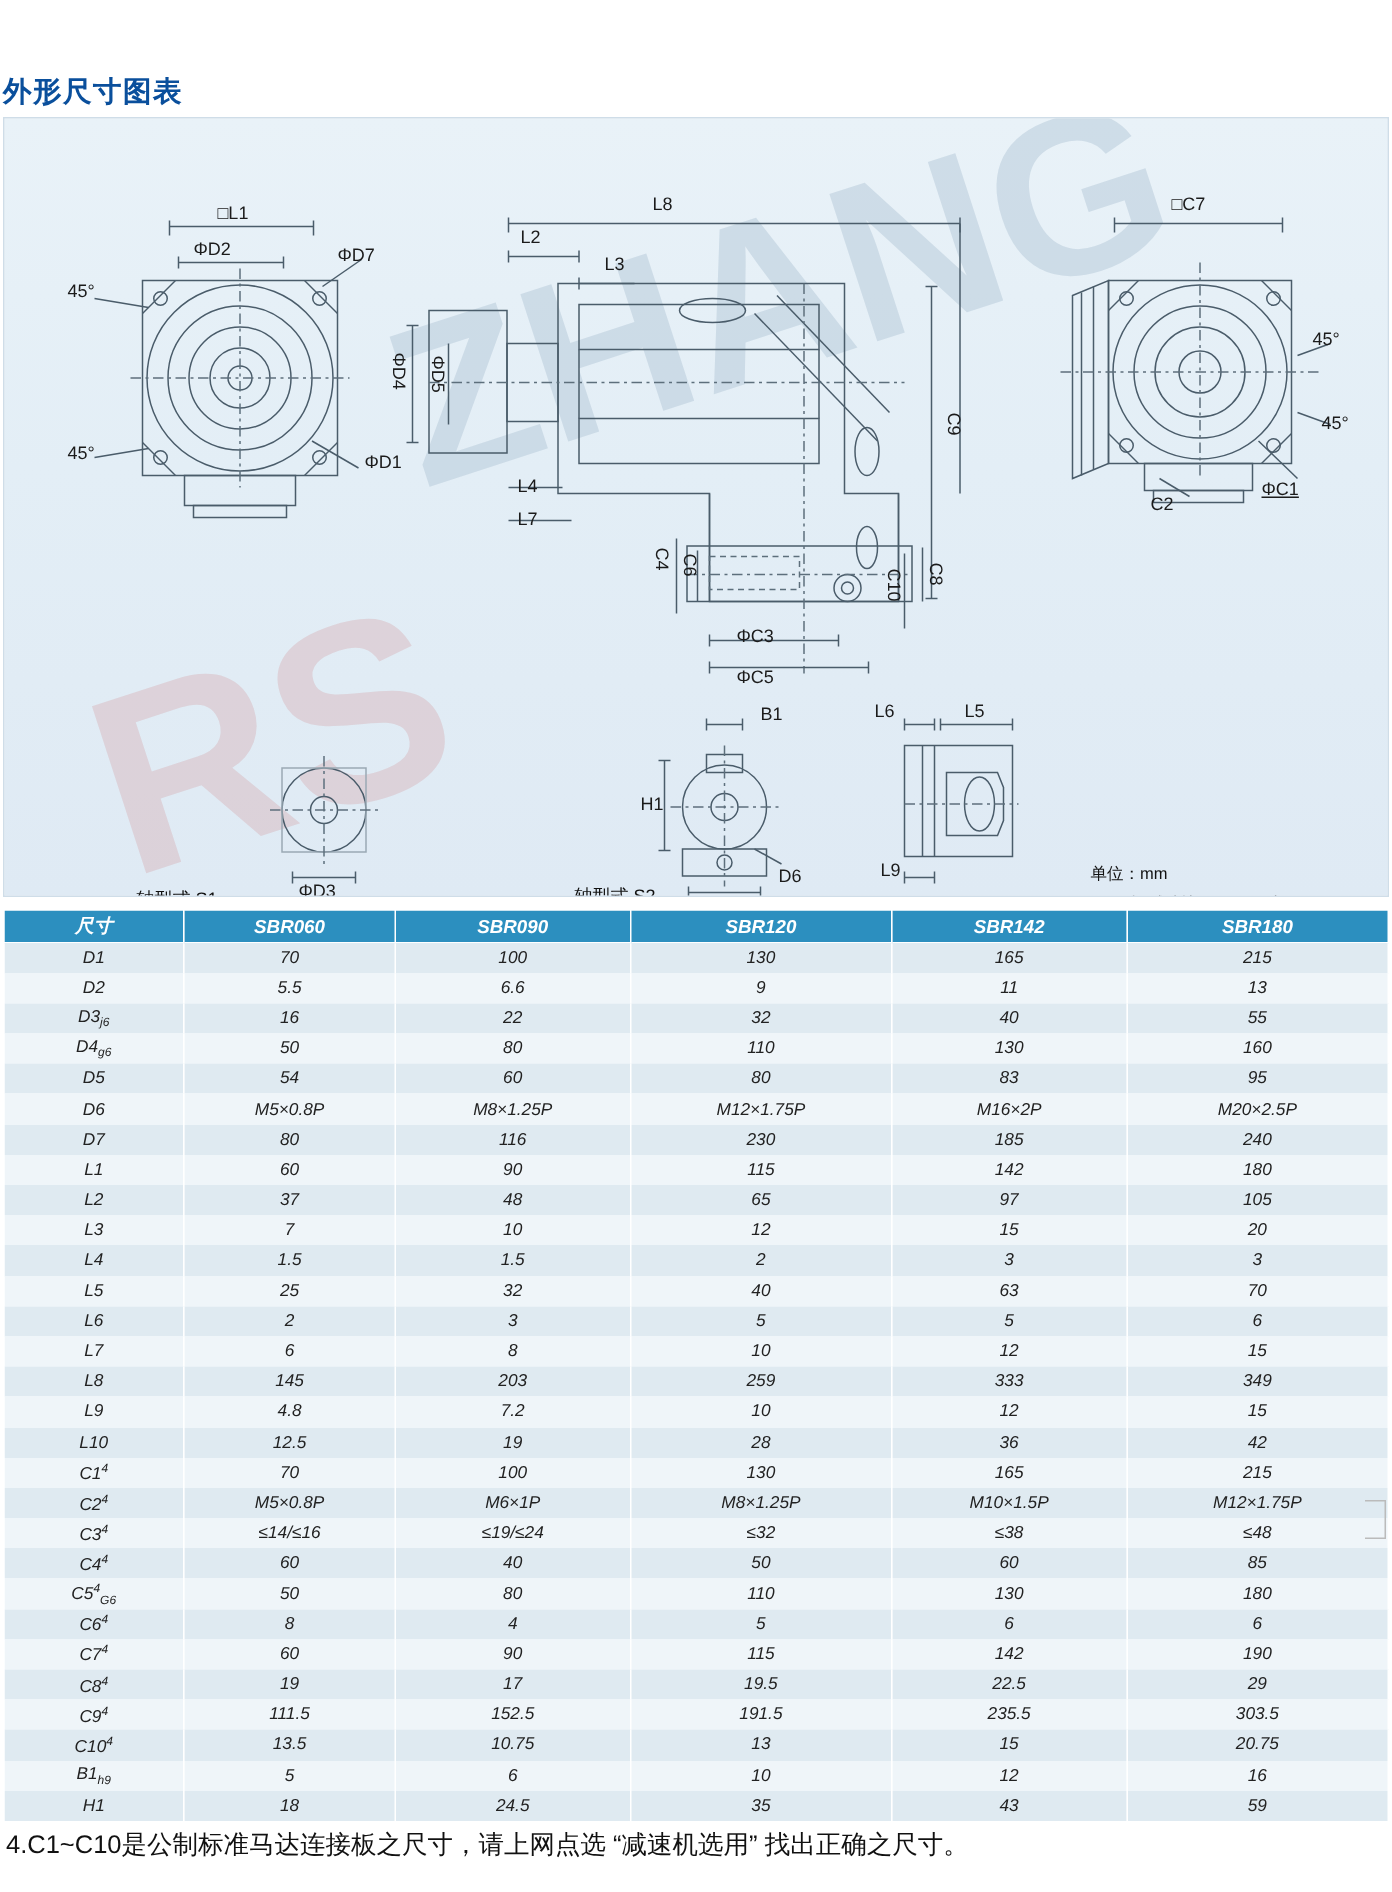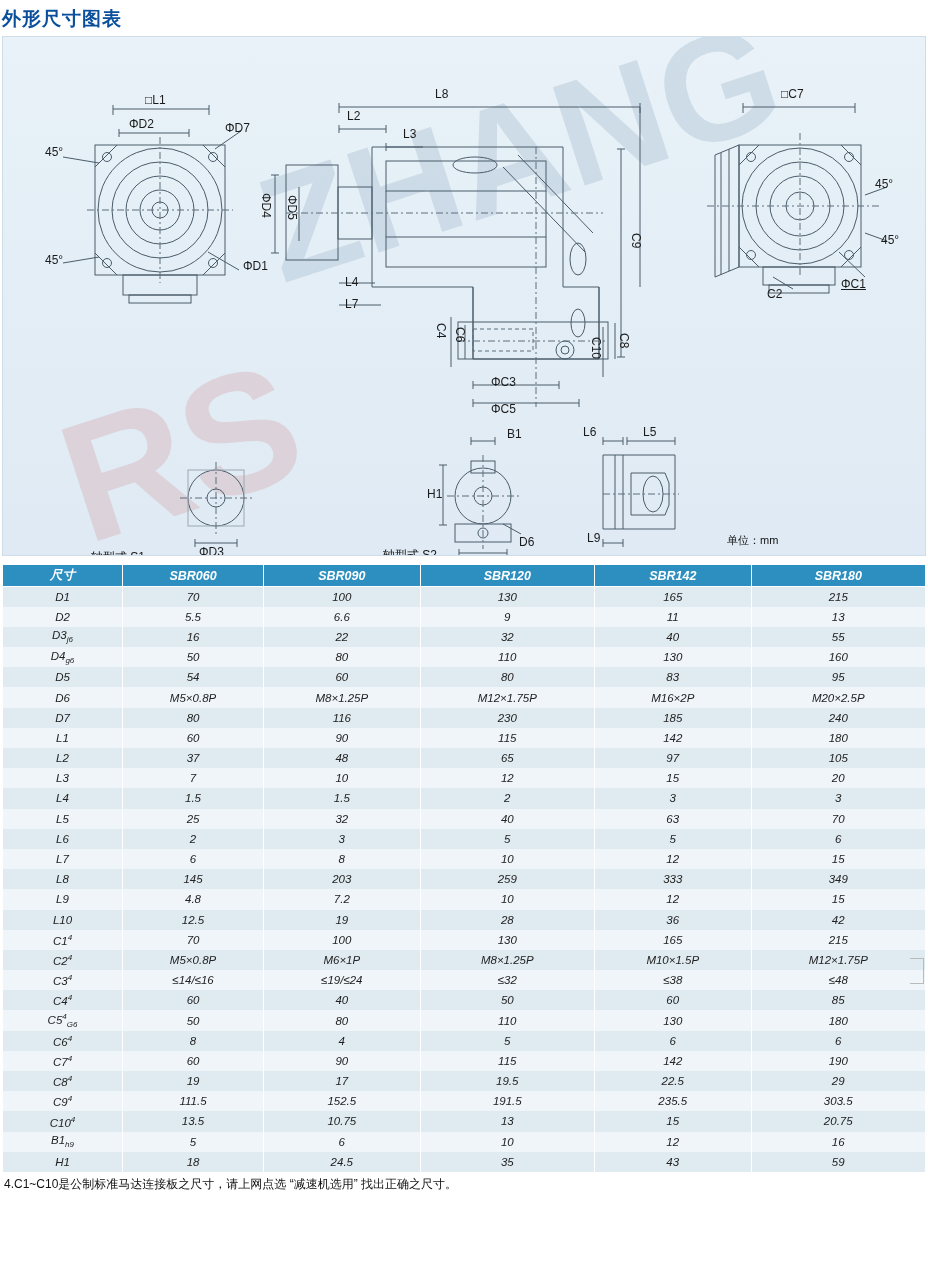--- a/index.html
+++ b/index.html
@@ -5,21 +5,21 @@
   * { box-sizing: border-box; }
   html, body { margin:0; padding:0; }
   body {
     width: 928px;
     height: 1261px;
     background: #ffffff;
     font-family: "Liberation Sans", sans-serif;
     position: relative;
     overflow: hidden;
   }
-  .page { position: relative; width: 928px; height: 1000px; }
+  .page { position: relative; width: 928px; height: 1000px; margin-top: 42px; }
 
   
   .title {
     font-size: 19px;
     font-weight: bold;
     color: #0a4f9c;
     padding: 6px 0 4px 2px;
     letter-spacing: 1px;
   }
 
@@ -83,21 +83,21 @@
     border-right:1px solid #ffffff;
     white-space:nowrap;
   }
   table.dim tr.odd td { background:#dfeaf1; }
   table.dim tr.even td { background:#eff5f9; }
   table.dim td.name { width: 120px; }
   sub { font-size: 8px; }
   sup { font-size: 8px; }
   .footnote {
     margin: 4px 0 0 4px;
-    font-size: 12px;
+    font-size: 17px;
     color:#111;
   }
   .corner {
     position:absolute; right:4px; bottom:16px; width:14px; height:26px;
     border:1px solid #bbb; border-left:none;
   }
 </style>
 </head>
 <body>
 

